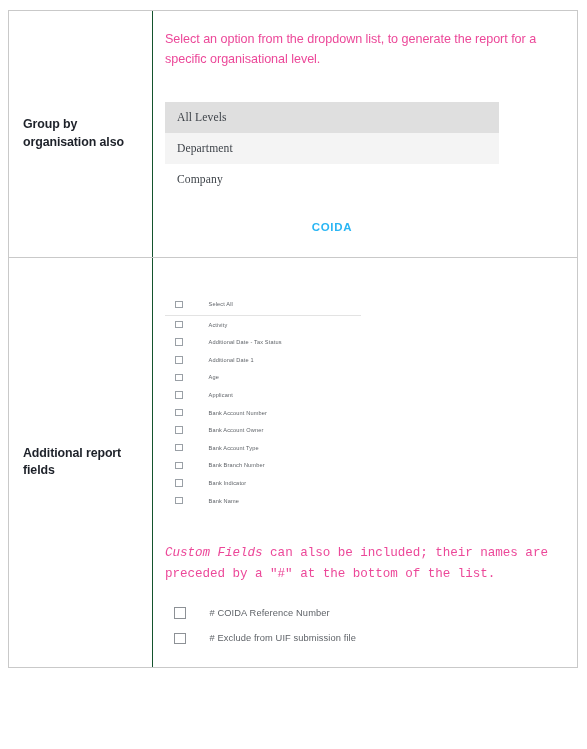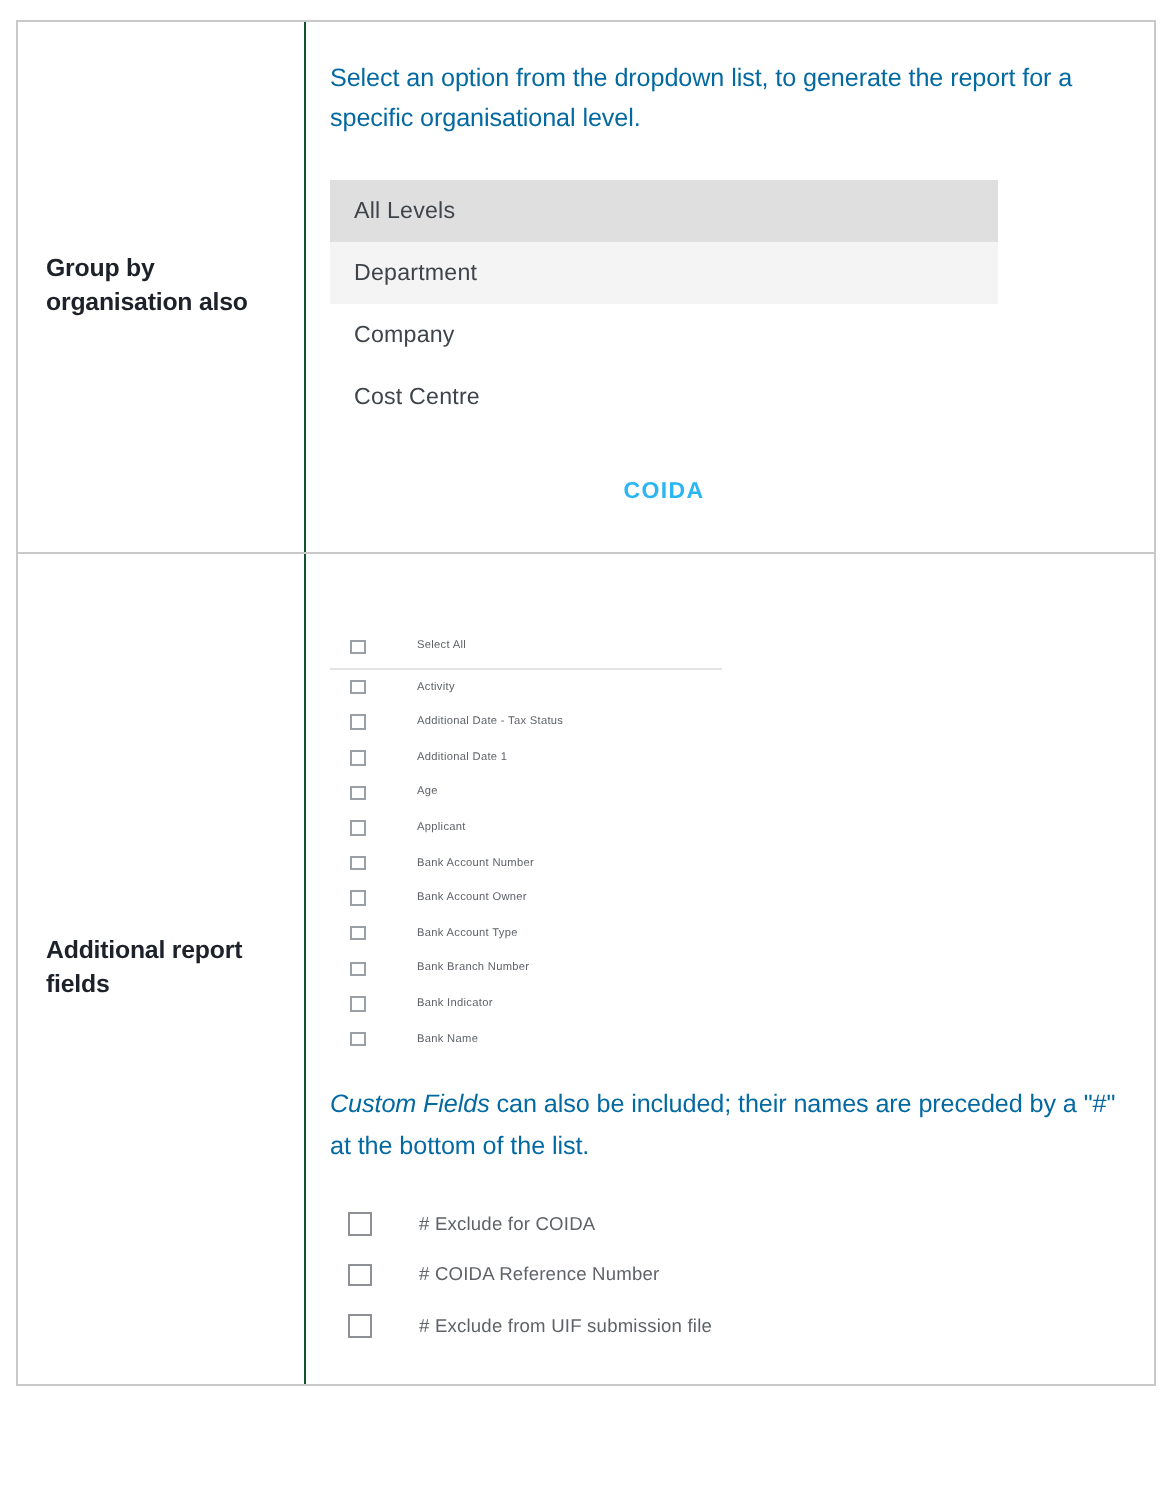--- a/index.html
+++ b/index.html
@@ -51,33 +51,34 @@
   }
 
   .content-cell {
     flex: 1;
     box-sizing: border-box;
     padding: 18px 14px 16px 12px;
   }
 
   .para {
     font-size: 12.6px;
-    color: #0369a1;
+    color: #ec4899;
     line-height: 1.62;
     margin: 0;
     letter-spacing: -0.05px;
   }
   .para em {
     font-style: italic;
   }
 
   
   .dropdown-list {
-    margin-top: 20px;
+    margin-top: 32px;
     width: 334px;
+    font-family: Liberation Serif, serif;
   }
   .dd-option {
     height: 31px;
     display: flex;
     align-items: center;
     padding-left: 12px;
     box-sizing: border-box;
     font-size: 11.6px;
     color: #3f444a;
     letter-spacing: 0.1px;
@@ -156,21 +157,21 @@
     background: #fff;
   }
   .field-label-lg {
     margin-left: 24px;
     font-size: 9.3px;
     color: #5f6368;
     letter-spacing: 0.1px;
     white-space: nowrap;
   }
 
-  .para-block2 { margin-top: 14px; }
+  .para-block2 { margin-top: 34px; font-family: Liberation Mono, monospace; }
 </style>
 </head>
 <body>
 
 <div class="help-table">
 
   <div class="help-row">
     <div class="label-cell">
       <div class="label-text">
         <span>Group by</span><br>
@@ -183,23 +184,20 @@
       <div class="dropdown-list">
         <div class="dd-option sel-strong">
           <span>All Levels</span>
         </div>
         <div class="dd-option sel-soft">
           <span>Department</span>
         </div>
         <div class="dd-option">
           <span>Company</span>
         </div>
-        <div class="dd-option">
-          <span>Cost Centre</span>
-        </div>
       </div>
 
       <div class="clear-row">
         <button class="clear-btn">COIDA</button>
       </div>
     </div>
   </div>
 
   <div class="help-row">
     <div class="label-cell">
@@ -259,24 +257,20 @@
           <span class="cb-sm"></span>
           <span class="field-label-sm">Bank Name</span>
         </div>
       </div>
 
       <p class="para para-block2"><em>Custom Fields</em><span> can also be included; their names are preceded by a "#" at the bottom of the list.</span></p>
 
       <div class="custom-list">
         <div class="custom-item">
           <span class="cb-lg"></span>
-          <span class="field-label-lg"># Exclude for COIDA</span>
-        </div>
-        <div class="custom-item">
-          <span class="cb-lg"></span>
           <span class="field-label-lg"># COIDA Reference Number</span>
         </div>
         <div class="custom-item">
           <span class="cb-lg"></span>
           <span class="field-label-lg"># Exclude from UIF submission file</span>
         </div>
       </div>
     </div>
   </div>
 

